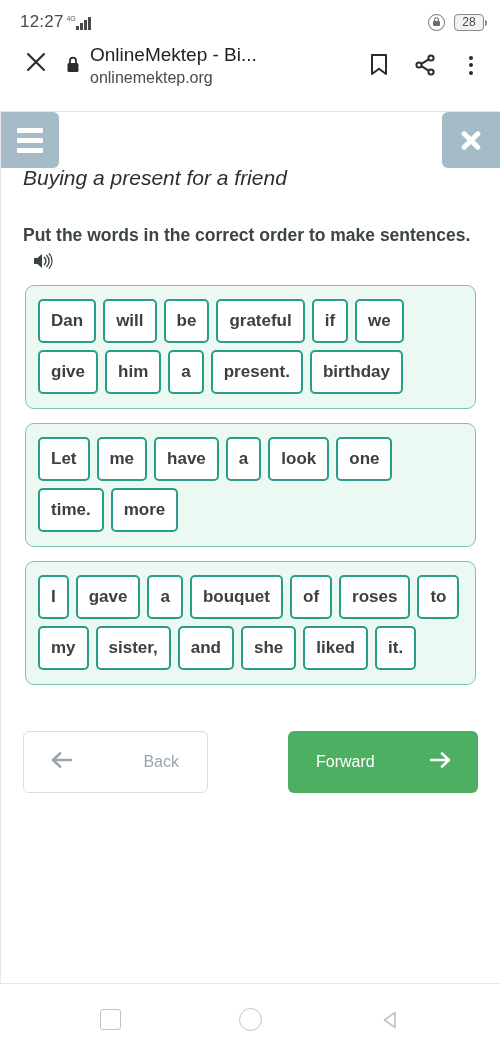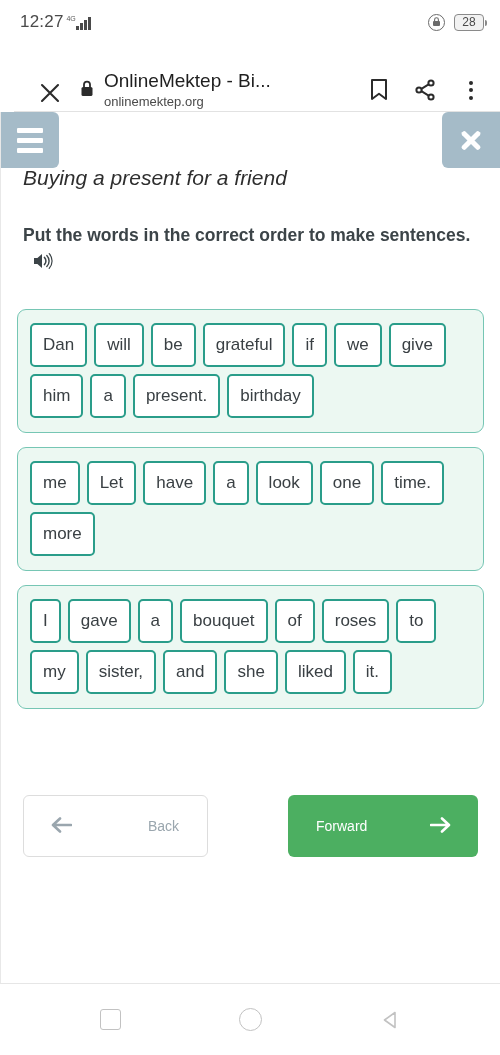--- a/index.html
+++ b/index.html
@@ -68,43 +68,42 @@
   .battery::after {
     content: ""; position: absolute; right: -4px; top: 5px;
     width: 2.5px; height: 6px; background: #8a8a8a; border-radius: 0 2px 2px 0;
   }
   .battery span { font-size: 12px; color: #4a4a4a; line-height: 1; }
 
   
   .browser-bar {
     flex: 0 0 68px;
     display: flex;
-    align-items: flex-end;
+    align-items: flex-start;
     padding: 0 8px 0 18px;
     background: #ffffff;
     border-bottom: 1px solid #e2e2e2;
-    margin-left: 14px;
   }
   .tb-close {
     width: 36px; height: 36px;
     display: flex; align-items: center; justify-content: center;
     flex: 0 0 36px;
   }
   .site-block {
     display: flex; align-items: center; gap: 10px;
     flex: 1 1 auto; min-width: 0; margin-left: 12px;
   }
   .padlock { flex: 0 0 auto; }
   .site-text { min-width: 0; }
   .site-title {
     font-size: 19px; color: #1f1f1f; line-height: 1.15;
     white-space: nowrap; overflow: hidden; text-overflow: clip;
   }
   .site-host {
-    font-size: 13px; color: #4a4a4a; line-height: 1.3; margin-top: 2px;
+    font-size: 16px; color: #4a4a4a; line-height: 1.3; margin-top: 2px;
     white-space: nowrap;
   }
   .tb-icons { display: flex; align-items: center; gap: 4px; flex: 0 0 auto; }
   .tb-btn {
     width: 42px; height: 42px;
     display: flex; align-items: center; justify-content: center;
   }
   .dots { display: flex; flex-direction: column; gap: 3.5px; }
   .dots i { width: 4px; height: 4px; border-radius: 50%; background: #2b2b2b; display: block; }
 
@@ -153,21 +152,21 @@
     padding: 0 22px;
     margin-top: 32px;
     font-size: 17.5px;
     font-weight: bold;
     color: #3c4448;
     line-height: 1.45;
     display: block;
   }
   .prompt .speaker { display: inline-block; vertical-align: -3px; margin-left: 10px; }
 
-  .boxes { padding: 0 16px; margin-top: 32px; }
+  .boxes { padding: 0 24px; margin-top: 8px; font-weight: bold; }
 
   .sentence-box {
     border: 1.5px solid #76c6b4;
     border-radius: 9px;
     background: #ecf8f2;
     padding: 13px 12px 14px 12px;
     margin-bottom: 14px;
   }
   .chips {
     display: flex;
@@ -190,22 +189,21 @@
     display: flex;
     justify-content: space-between;
     padding: 0 22px;
     margin-top: 46px;
   }
   .btn {
     height: 62px;
     border-radius: 6px;
     display: flex;
     align-items: center;
-    font-size: 14px;
-    margin-top: 40px;
+    font-size: 16px;
   }
   .btn-back {
     width: 185px;
     background: #ffffff;
     border: 1px solid #dddddd;
     color: #9aa6ae;
     justify-content: space-between;
     padding: 0 28px 0 26px;
   }
   .btn-fwd {
@@ -352,22 +350,22 @@
           <span class="chip">give</span>
           <span class="chip">him</span>
           <span class="chip">a</span>
           <span class="chip">present.</span>
           <span class="chip">birthday</span>
         </div>
       </div>
 
       <div class="sentence-box">
         <div class="chips">
+          <span class="chip">Let</span>
           <span class="chip">me</span>
-          <span class="chip">Let</span>
           <span class="chip">have</span>
           <span class="chip">a</span>
           <span class="chip">look</span>
           <span class="chip">one</span>
           <span class="chip">time.</span>
           <span class="chip">more</span>
         </div>
       </div>
 
       <div class="sentence-box">

